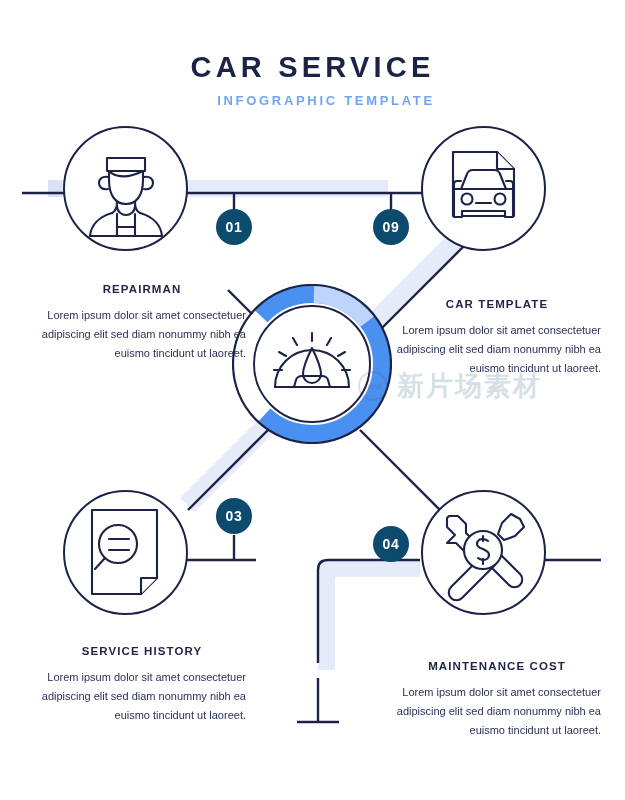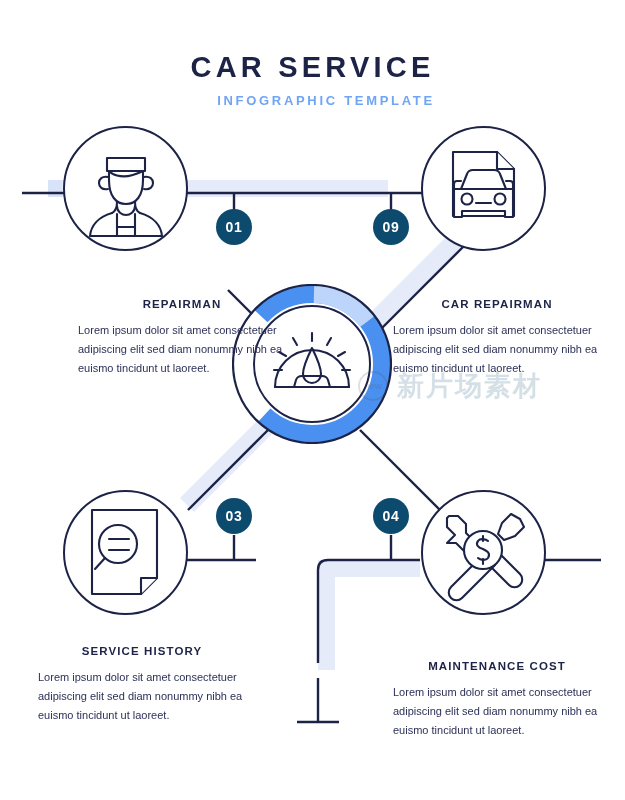--- a/index.html
+++ b/index.html
@@ -99,40 +99,40 @@
     font-weight: bold;
     letter-spacing: 0.6px;
     display: flex;
     align-items: center;
     justify-content: center;
     box-sizing: border-box;
   }
   #badge-01 { left: 216px; top: 209px; }
   #badge-02 { left: 373px; top: 209px; }
   #badge-03 { left: 216px; top: 498px; }
-  #badge-04 { left: 373px; top: 498px; }
+  #badge-04 { left: 373px; top: 526px; }
 
   
   .textblock { position: absolute; width: 208px; }
   .tb-heading {
     font-size: 11.5px;
     font-weight: bold;
     letter-spacing: 1.1px;
     color: #1c2347;
     text-align: center;
     margin: 0 0 11px 0;
   }
   .tb-body {
     font-size: 11px;
     line-height: 1.72;
     color: #2c3158;
-    text-align: left;
+    text-align: right;
     margin: 0;
   }
-  #text-repairman      { left: 38px;  top: 298px; margin-left: 40px; }
+  #text-repairman      { left: 38px;  top: 283px; }
   #text-car-document   { left: 393px; top: 298px; }
   #text-service-history{ left: 38px;  top: 645px; }
   #text-maintenance    { left: 393px; top: 660px; }
 
   
   #watermark {
     position: absolute;
     left: 358px;
     top: 368px;
     display: flex;
@@ -317,21 +317,21 @@
   <div class="badge" id="badge-02">09</div>
   <div class="badge" id="badge-03">03</div>
   <div class="badge" id="badge-04">04</div>
 
   <div class="textblock" id="text-repairman">
     <div class="tb-heading">REPAIRMAN</div>
     <div class="tb-body">Lorem ipsum dolor sit amet consectetuer adipiscing elit sed diam nonummy nibh ea euismo tincidunt ut laoreet.</div>
   </div>
 
   <div class="textblock" id="text-car-document">
-    <div class="tb-heading">CAR REPAIRMAN</div>
+    <div class="tb-heading">CAR TEMPLATE</div>
     <div class="tb-body">Lorem ipsum dolor sit amet consectetuer adipiscing elit sed diam nonummy nibh ea euismo tincidunt ut laoreet.</div>
   </div>
 
   <div class="textblock" id="text-service-history">
     <div class="tb-heading">SERVICE HISTORY</div>
     <div class="tb-body">Lorem ipsum dolor sit amet consectetuer adipiscing elit sed diam nonummy nibh ea euismo tincidunt ut laoreet.</div>
   </div>
 
   <div class="textblock" id="text-maintenance">
     <div class="tb-heading">MAINTENANCE COST</div>

